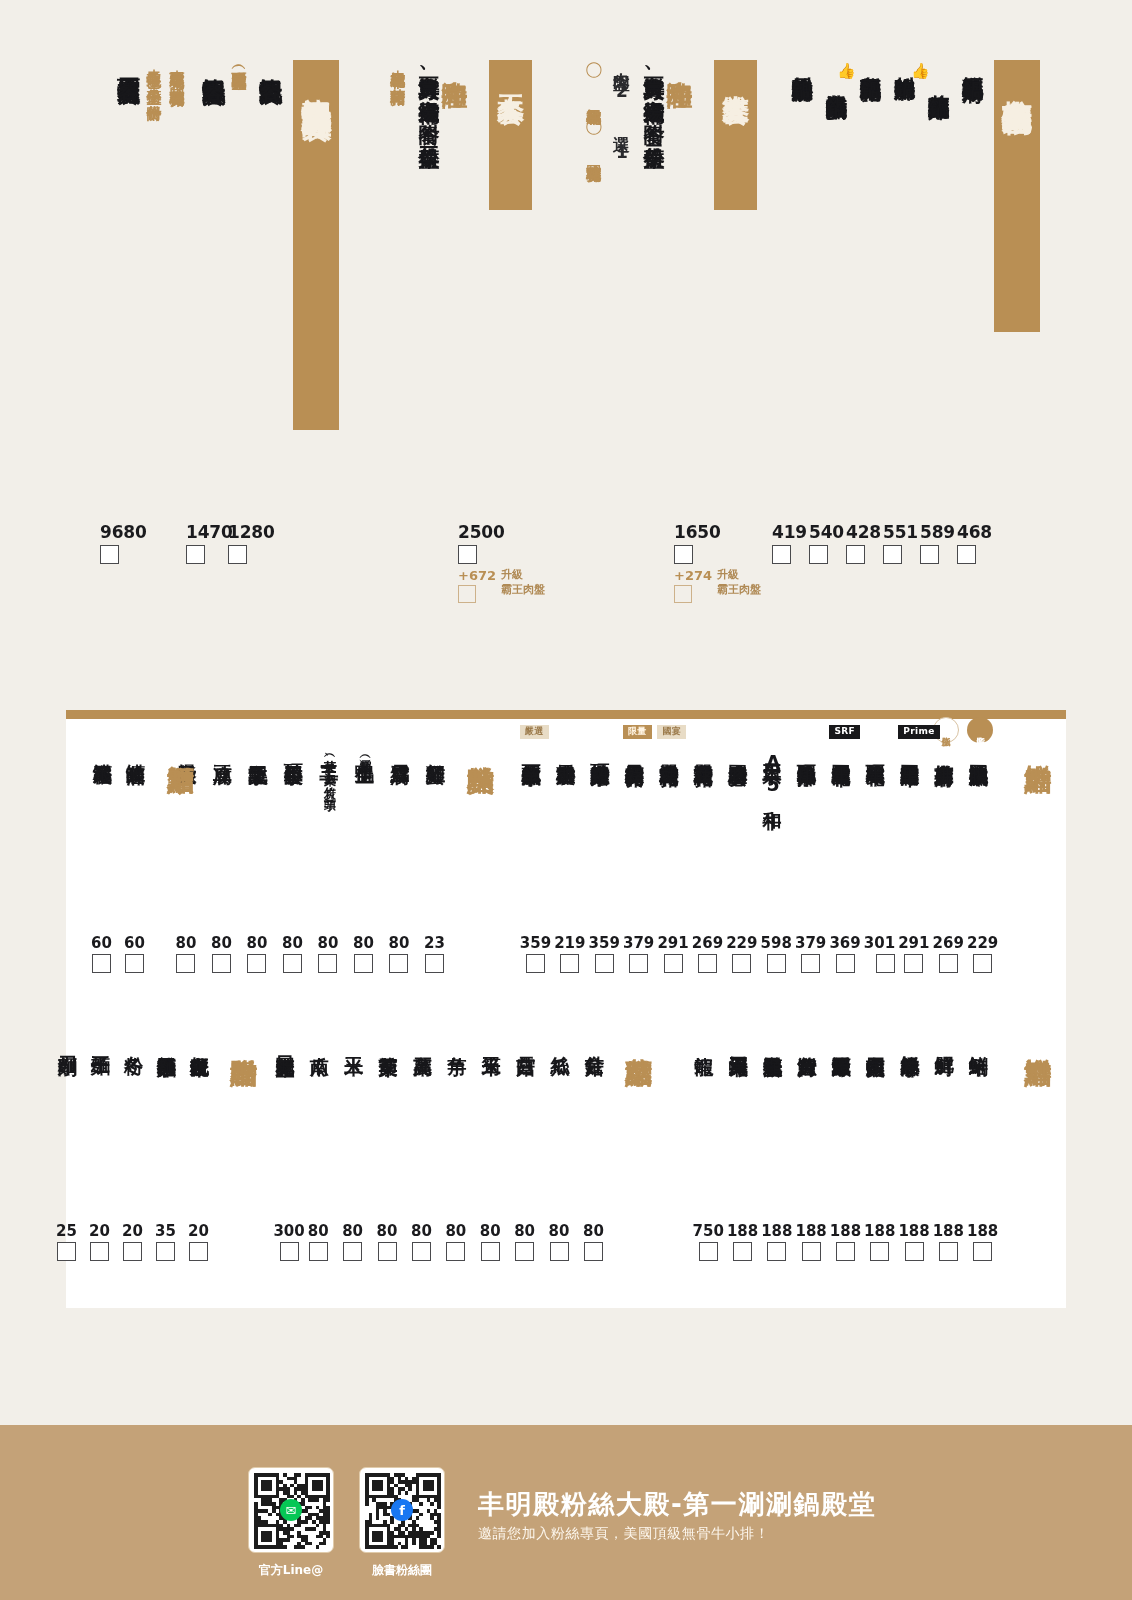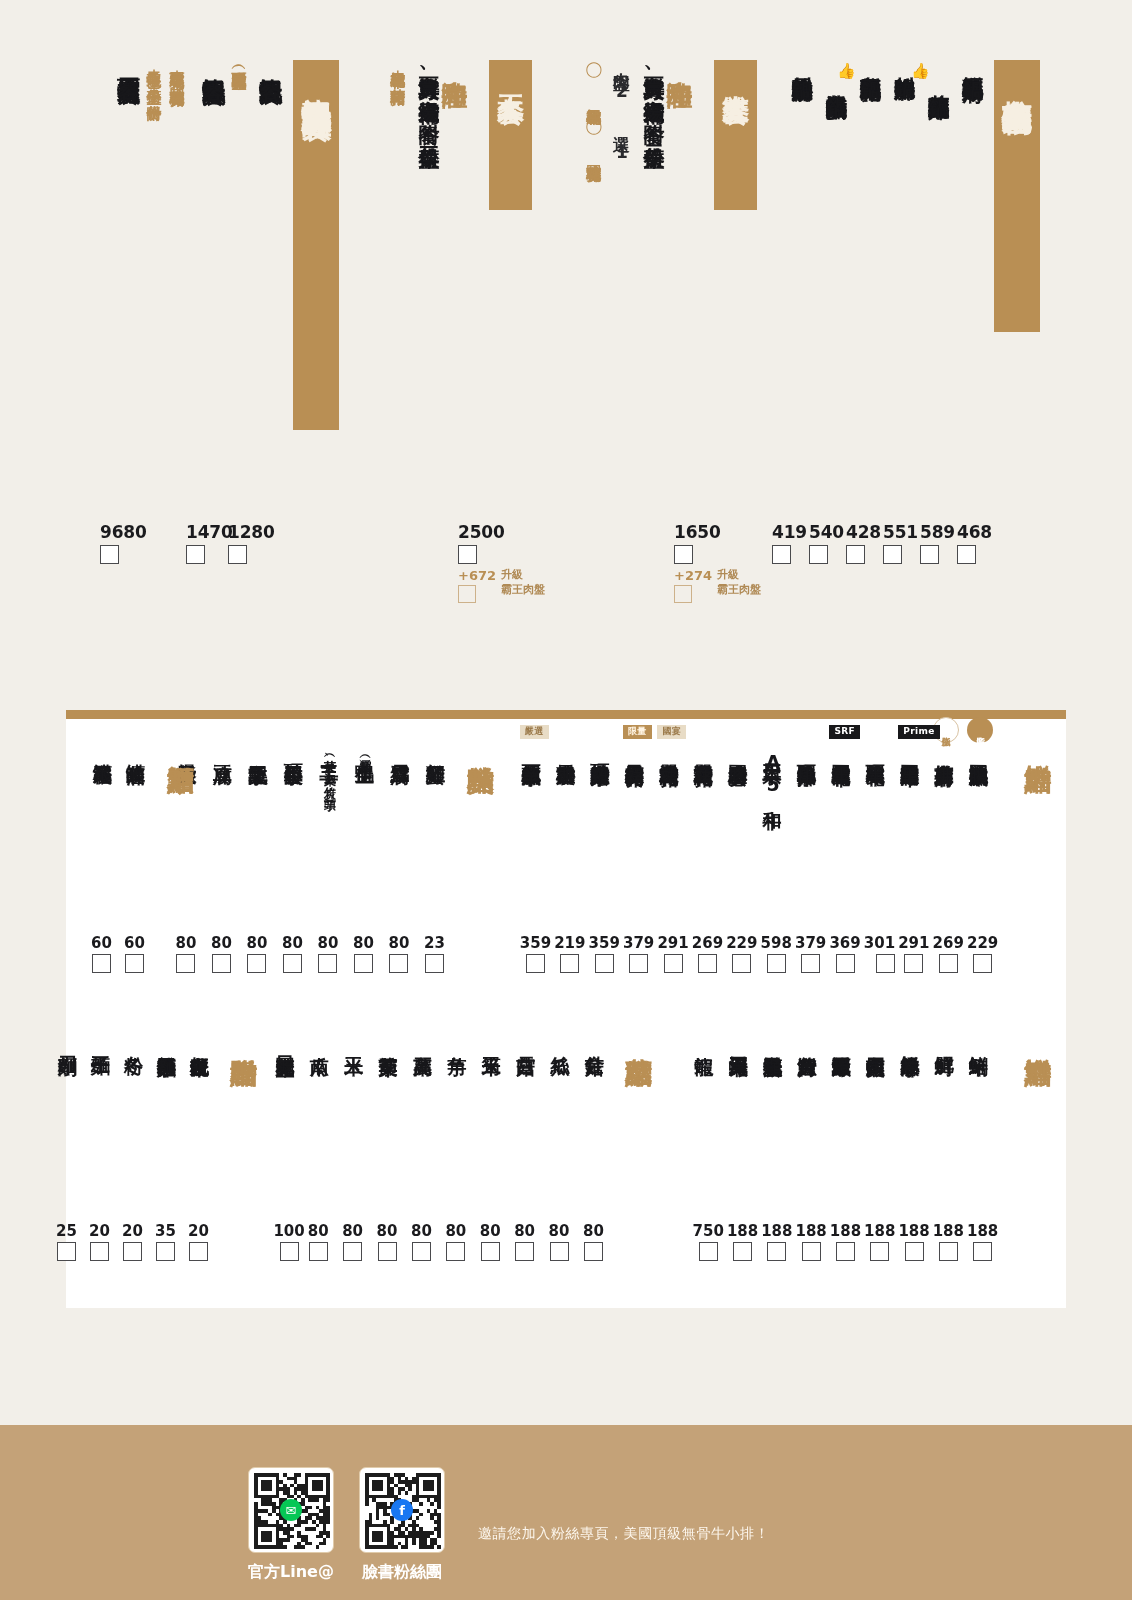--- a/index.html
+++ b/index.html
@@ -163,21 +163,21 @@
     position: absolute;
     width: 86px; height: 86px;
     background: #fff;
     border: 1.5px solid #e0cbab;
     border-radius: 7px;
     padding: 5px;
   }
   .qr-card .qgrid { position: relative; width: 100%; height: 100%; }
   .qr-label {
     position: absolute;
-    font-size: 16px;
+    font-size: 12px;
     font-weight: 700;
     color: #fff;
     text-align: center;
     width: 110px;
   }
   .brand-title {
     position: absolute;
     color: #fff;
     font-weight: 700;
     font-size: 26px;
@@ -555,21 +555,21 @@
         </div>
         <div class="pricecol" style="left: 276.2px; top: 503px;">
           <div class="p-num">80</div>
           <div style="width: 19px; height: 19px; border: 1.5px solid rgb(74, 74, 77); background: rgb(255, 255, 255); margin-top: 2px;"></div>
         </div>
         <div class="pricecol" style="left: 241.8px; top: 503px;">
           <div class="p-num">80</div>
           <div style="width: 19px; height: 19px; border: 1.5px solid rgb(74, 74, 77); background: rgb(255, 255, 255); margin-top: 2px;"></div>
         </div>
         <div class="pricecol" style="left: 207.4px; top: 503px;">
-          <div class="p-num">100</div>
+          <div class="p-num">300</div>
           <div style="width: 19px; height: 19px; border: 1.5px solid rgb(74, 74, 77); background: rgb(255, 255, 255); margin-top: 2px;"></div>
         </div>
       </div>
 
     <div class="panel-head vt" style="position:absolute; left:163px; top:318px;">附餐增點</div>
     <div id="noodle-names">
         <div class="addon-name vt" style="position: absolute; left: 124px; top: 322px;">台梗九號米白飯</div>
         <div class="addon-name vt" style="position: absolute; left: 91px; top: 322px;">老師傅手工拉麵</div>
         <div class="addon-name vt" style="position: absolute; left: 58px; top: 322px;">冬粉</div>
         <div class="addon-name vt" style="position: absolute; left: 25px; top: 322px;">王子麵</div>
@@ -1107,16 +1107,17 @@
           <div style="position: absolute; left: 54.2857px; top: 72.381px; width: 3.61905px; height: 3.61905px; background: rgb(28, 28, 28);"></div>
           <div style="position: absolute; left: 57.9048px; top: 72.381px; width: 3.61905px; height: 3.61905px; background: rgb(28, 28, 28);"></div>
           <div style="position: absolute; left: 61.5238px; top: 72.381px; width: 3.61905px; height: 3.61905px; background: rgb(28, 28, 28);"></div>
           <div style="position: absolute; left: 65.1429px; top: 72.381px; width: 3.61905px; height: 3.61905px; background: rgb(28, 28, 28);"></div>
           <div style="position: absolute; left: 72.381px; top: 72.381px; width: 3.61905px; height: 3.61905px; background: rgb(28, 28, 28);"></div>
           <div class="social-dot" style="background: rgb(24, 119, 242); color: rgb(255, 255, 255); font-size: 13px; font-weight: 700;">f</div>
         </div>
     </div>
     <div class="qr-label" style="left:347px; top:137px;">臉書粉絲團</div>
 
+    <div class="brand-title" style="left:478px; top:62px;">丰明殿粉絲大殿-第一涮涮鍋殿堂</div>
     <div class="brand-sub" style="left:478px; top:100px;">邀請您加入粉絲專頁，美國頂級無骨牛小排！</div>
   </div>
 
 </div>
 
 </body></html>

